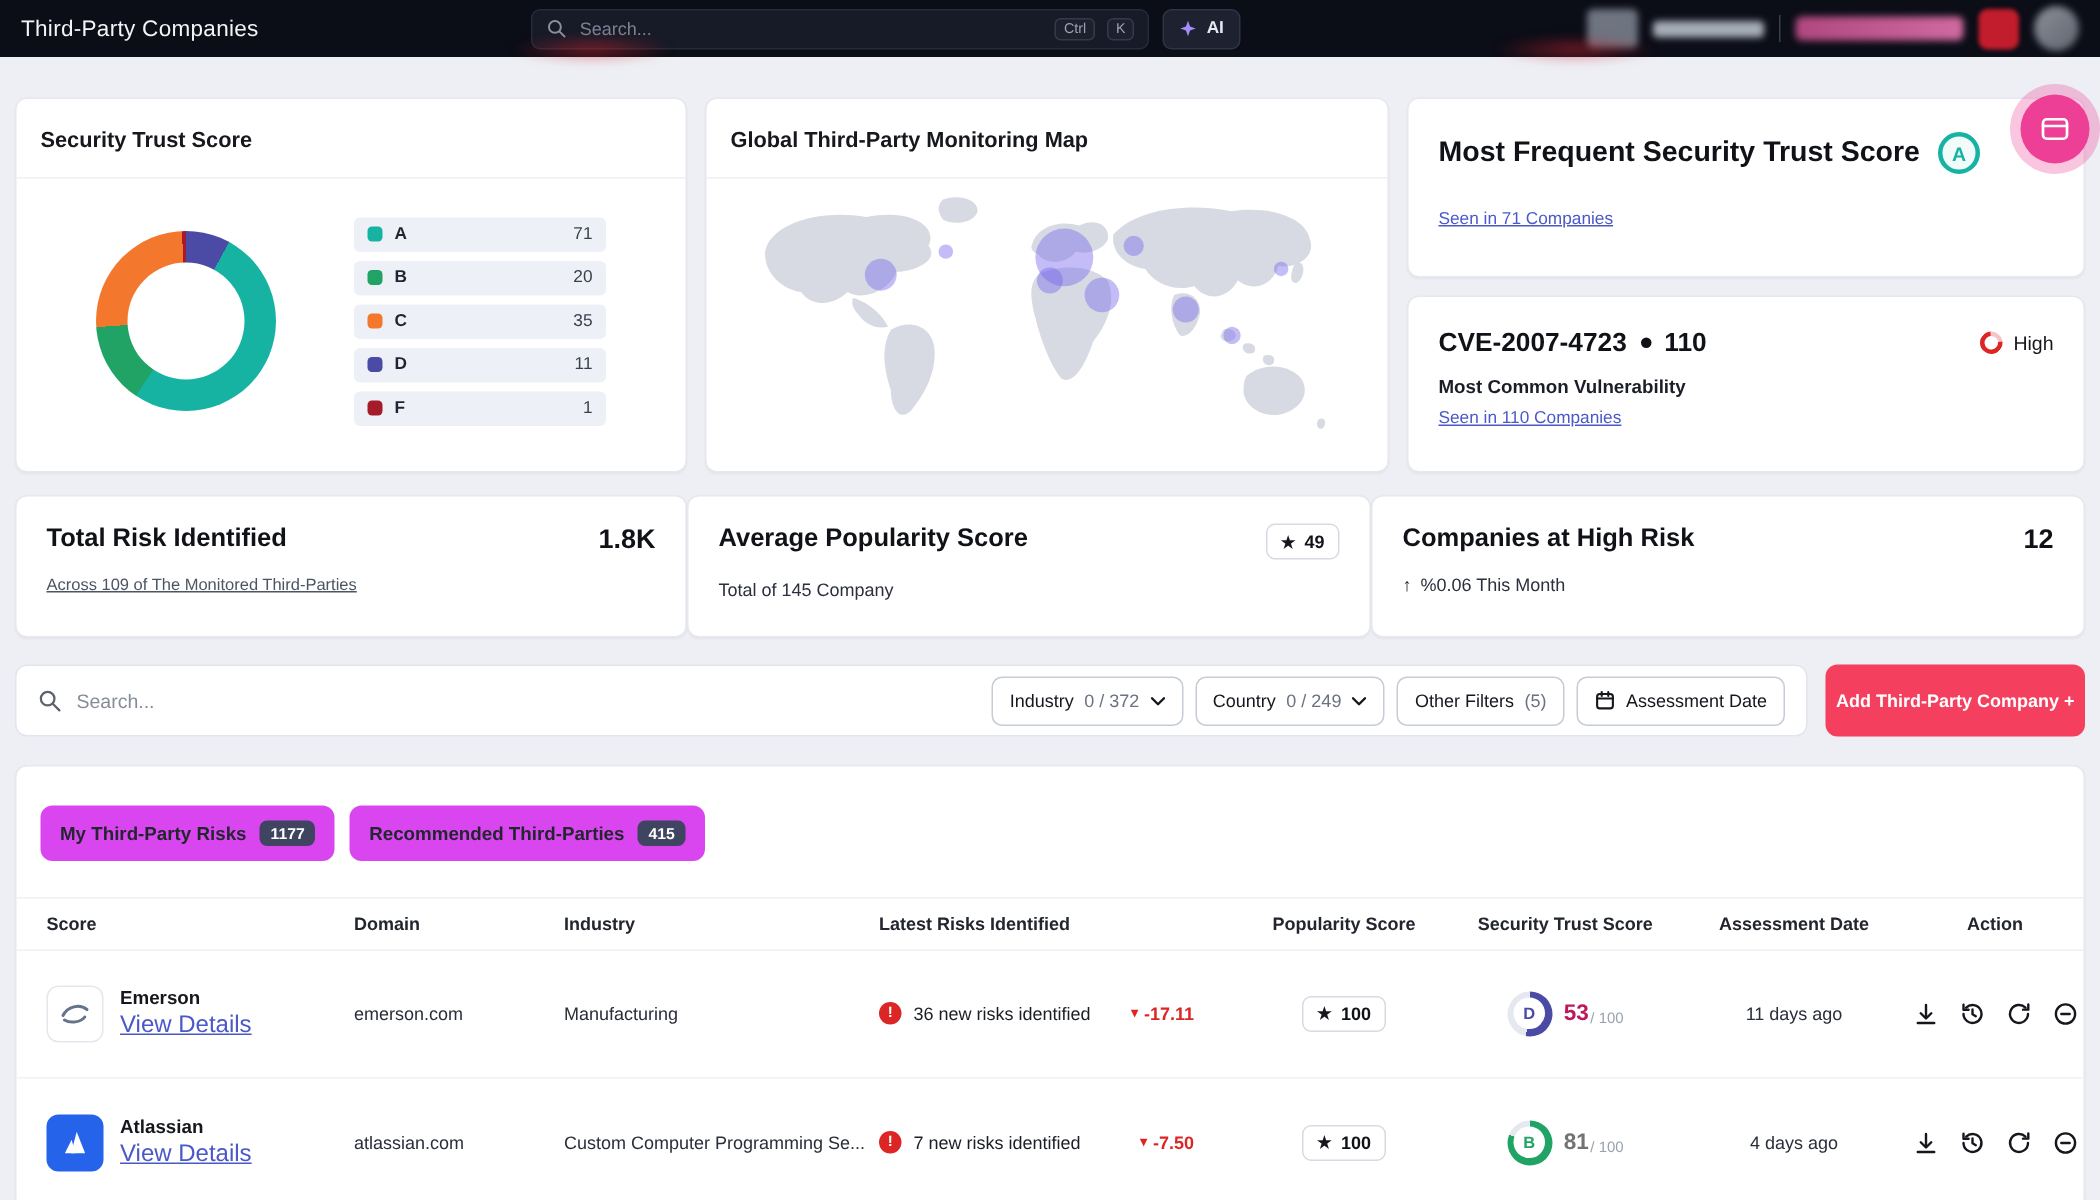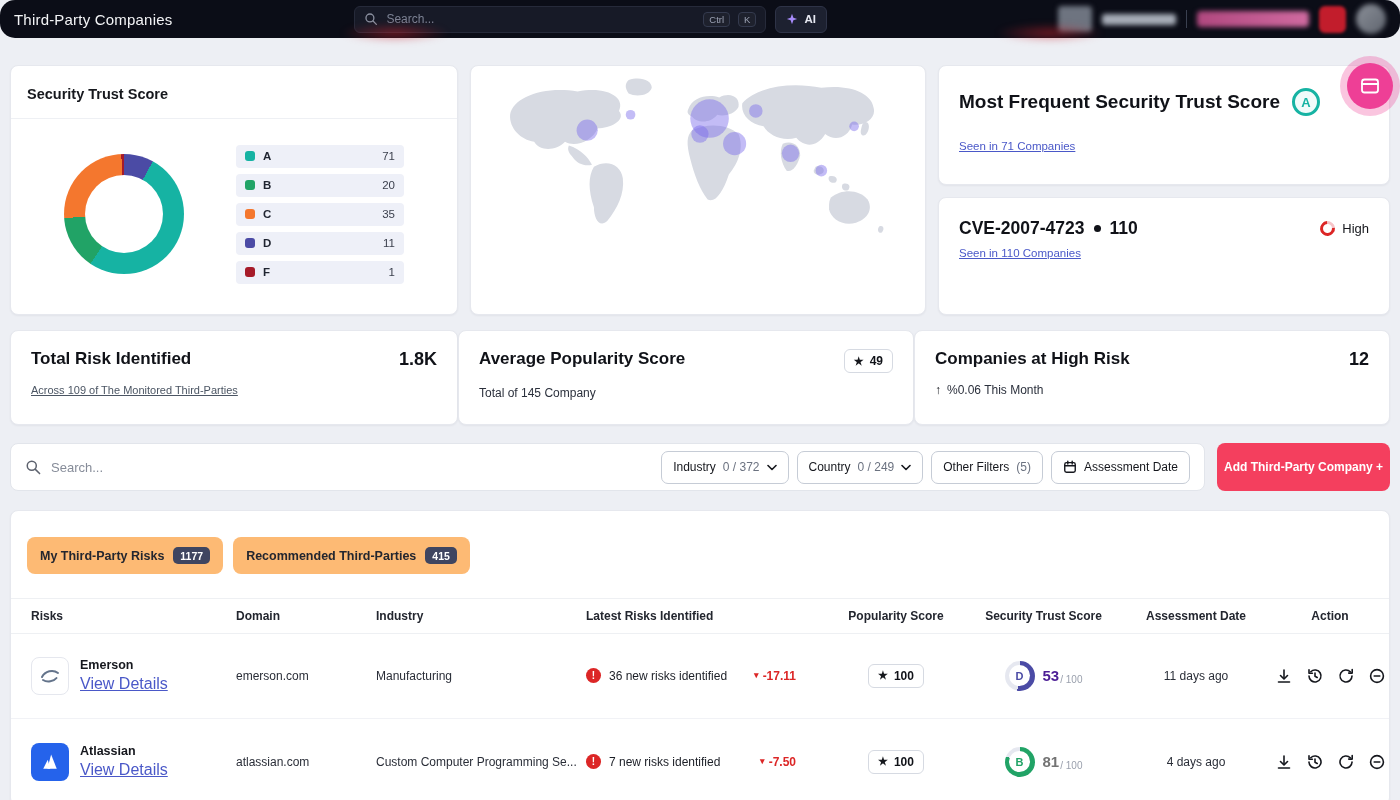--- a/index.html
+++ b/index.html
@@ -1,20 +1,20 @@
 <!DOCTYPE html>
 <html><head>
 <meta charset="utf-8">
 <style>
   *{margin:0;padding:0;box-sizing:border-box;font-family:"Liberation Sans",sans-serif;}
   html,body{width:1400px;height:800px;}
   body{background:#edeff4;overflow:hidden;position:relative;}
 
   
-  .topbar{height:38px;background:#0b0d17;display:flex;align-items:center;padding:0 14px;position:relative;border-radius:15px;}
+  .topbar{height:38px;background:#0b0d17;display:flex;align-items:center;padding:0 14px;position:relative;}
   .tb-title{font-size:15px;font-weight:500;color:#f3f4f6;letter-spacing:.2px;}
   .tb-search{margin-left:182px;width:412px;height:27px;background:#171a27;border:1px solid #262a3a;border-radius:6px;display:flex;align-items:center;gap:8px;padding:0 9px;cursor:text;}
   .tb-ph{flex:1;font-size:12px;color:#7c8294;}
   .key{border:1px solid #343a4e;border-radius:4px;font-size:9.5px;color:#9ba1b3;padding:1px 5px;background:rgba(255,255,255,.03);}
   .tb-ai{margin-left:9px;height:27px;padding:0 10px;background:#1d2130;border:1px solid #2e3347;border-radius:6px;display:flex;align-items:center;gap:6px;font-size:11.5px;font-weight:700;color:#e7e9f2;cursor:pointer;}
   .tb-right{margin-left:auto;display:flex;align-items:center;gap:10px;}
   .blur1{filter:blur(2.5px);}
   .rd-avatar{width:34px;height:26px;border-radius:4px;background:#6e7480;}
   .rd-name{width:74px;height:11px;border-radius:3px;background:#a7adb8;}
   .tb-div{width:1px;height:18px;background:#3a4050;}
@@ -77,21 +77,21 @@
   .searchbar{flex:1;background:#fff;border:1px solid #e2e5eb;border-radius:8px;display:flex;align-items:center;gap:10px;padding:0 14px;}
   .sb-ph{font-size:13px;color:#868c99;flex:1;cursor:text;}
   .chips{display:flex;gap:8px;align-items:center;}
   .chip{display:flex;align-items:center;gap:7px;height:33px;padding:0 11px;border:1px solid #c6ccd6;border-radius:7px;font-size:12px;color:#15171d;background:#fff;cursor:pointer;white-space:nowrap;}
   .chip .cnt{color:#6b7280;}
   .add-btn{width:173px;border:none;border-radius:8px;background:#f43f5e;color:#fff;font-size:12px;font-weight:700;cursor:pointer;white-space:nowrap;}
 
   
   .table-card{margin-top:19px;height:296px;display:flex;flex-direction:column;}
   .tabs{display:flex;gap:10px;padding:26px 16px 24px;}
-  .tab{display:flex;align-items:center;gap:9px;height:37px;padding:0 13px;border-radius:8px;background:#fdba74;font-size:12.5px;font-weight:600;color:#23262f;cursor:pointer;white-space:nowrap;}
+  .tab{display:flex;align-items:center;gap:9px;height:37px;padding:0 13px;border-radius:8px;background:#d946ef;font-size:12.5px;font-weight:600;color:#23262f;cursor:pointer;white-space:nowrap;}
   .tab.active{background:#272c4f;color:#fff;}
   .tab-badge{border-radius:5px;padding:2.5px 7px;font-size:10.5px;font-weight:700;background:#3f4560;color:#fff;}
   .tab.active .tab-badge{background:#ffffff;color:#272c4f;}
   .thead,.trow{display:grid;grid-template-columns:205px 140px 210px 240px 140px 155px 150px 1fr;align-items:center;padding-left:20px;}
   .thead{height:36px;border-top:1px solid #eef0f3;border-bottom:1px solid #eef0f3;font-size:12px;font-weight:700;color:#23262f;}
   .th-c{text-align:center;}
   .trow{height:87px;border-bottom:1px solid #f1f2f6;}
   .name-cell{display:flex;align-items:center;gap:11px;}
   .logo{width:38px;height:38px;border-radius:8px;border:1px solid #e5e7ee;display:flex;align-items:center;justify-content:center;background:#fff;flex:none;}
   .logo.atl{background:#2563eb;border:none;}
@@ -190,20 +190,21 @@
           <div class="leg-item">
             <span class="leg-swatch" style="background: rgb(166, 27, 41);"></span>
             <span class="leg-grade">F</span>
             <span class="leg-count">1</span>
           </div>
         </div>
       </div>
     </section>
 
     <section class="card">
+      <div class="card-head">Global Third-Party Monitoring Map</div>
       <div class="map-body">
         <svg width="424" height="176" viewBox="0 0 440 180">
           <g fill="#d7dae2">
             <path d="M25,42 C28,24 60,12 95,18 C125,12 145,24 138,38 C146,48 128,56 116,56 C110,70 92,76 82,70 C72,80 56,80 50,70 C36,68 24,56 25,42 Z"></path>
             <path d="M86,74 C98,78 106,86 110,94 C102,96 94,92 90,86 C86,82 84,78 86,74 Z"></path>
             <path d="M112,96 C126,88 140,94 142,108 C144,124 136,140 126,152 C118,160 112,150 112,138 C106,120 106,106 112,96 Z"></path>
             <path d="M148,6 C160,2 172,6 172,14 C170,22 156,24 148,20 C144,14 144,10 148,6 Z"></path>
             <path d="M210,36 C214,24 230,20 242,24 C254,18 264,24 262,34 C258,42 246,44 240,42 C232,52 218,50 214,44 C210,42 208,40 210,36 Z"></path>
             <path d="M214,58 C230,50 252,52 262,62 C268,76 262,92 252,104 C246,122 238,134 230,130 C222,120 216,104 212,88 C208,72 208,64 214,58 Z"></path>
             <path d="M266,30 C282,12 318,8 348,14 C378,10 400,20 402,34 C406,46 392,54 380,52 C376,66 362,70 352,62 C344,76 330,76 322,66 C308,70 294,64 288,54 C274,52 264,42 266,30 Z"></path>
@@ -244,20 +245,21 @@
           <div class="cve-title">
             <span>CVE-2007-4723</span>
             <span class="dot"></span>
             <span>110</span>
           </div>
           <div class="severity">
             <span class="sev-ring"></span>
             <span>High</span>
           </div>
         </div>
+        <div class="cve-sub">Most Common Vulnerability</div>
         <a class="link">Seen in 110 Companies</a>
       </section>
     </div>
   </div>
 
   <div class="row2">
     <section class="card stat">
       <div class="stat-top">
         <span class="stat-title">Total Risk Identified</span>
         <span class="stat-value">1.8K</span>
@@ -332,21 +334,21 @@
         <span>My Third-Party Risks</span>
         <span class="tab-badge">1177</span>
       </div>
       <div class="tab">
         <span>Recommended Third-Parties</span>
         <span class="tab-badge">415</span>
       </div>
     </div>
 
     <div class="thead">
-      <span>Risks</span>
+      <span>Score</span>
       <span>Domain</span>
       <span>Industry</span>
       <span>Latest Risks Identified</span>
       <span class="th-c">Popularity Score</span>
       <span class="th-c">Security Trust Score</span>
       <span class="th-c">Assessment Date</span>
       <span class="th-c">Action</span>
     </div>
 
     <div class="trow">
@@ -377,21 +379,21 @@
           <span class="star">★</span>
           <span>100</span>
         </span>
       </div>
       <div class="trust-cell">
         <div class="ring" style="background: conic-gradient(rgb(75, 75, 165) 53%, rgb(230, 232, 240) 0deg);">
           <div class="ring-hole">
               <span class="ring-letter" style="color: rgb(75, 75, 165);">D</span>
             </div>
         </div>
-        <span><span class="score" style="color: #4c1d95;">53</span><span class="score-max">/ 100</span></span>
+        <span><span class="score" style="color: #be185d;">53</span><span class="score-max">/ 100</span></span>
       </div>
       <span class="cell c-center">11 days ago</span>
       <div class="act-cell">
         <span class="act">
             <svg width="18" height="18" viewBox="0 0 18 18">
               <path d="M9 3v8"></path>
               <path d="M5.5 8.5 9 12l3.5-3.5"></path>
               <path d="M3.5 15h11"></path>
             </svg>
           </span>

